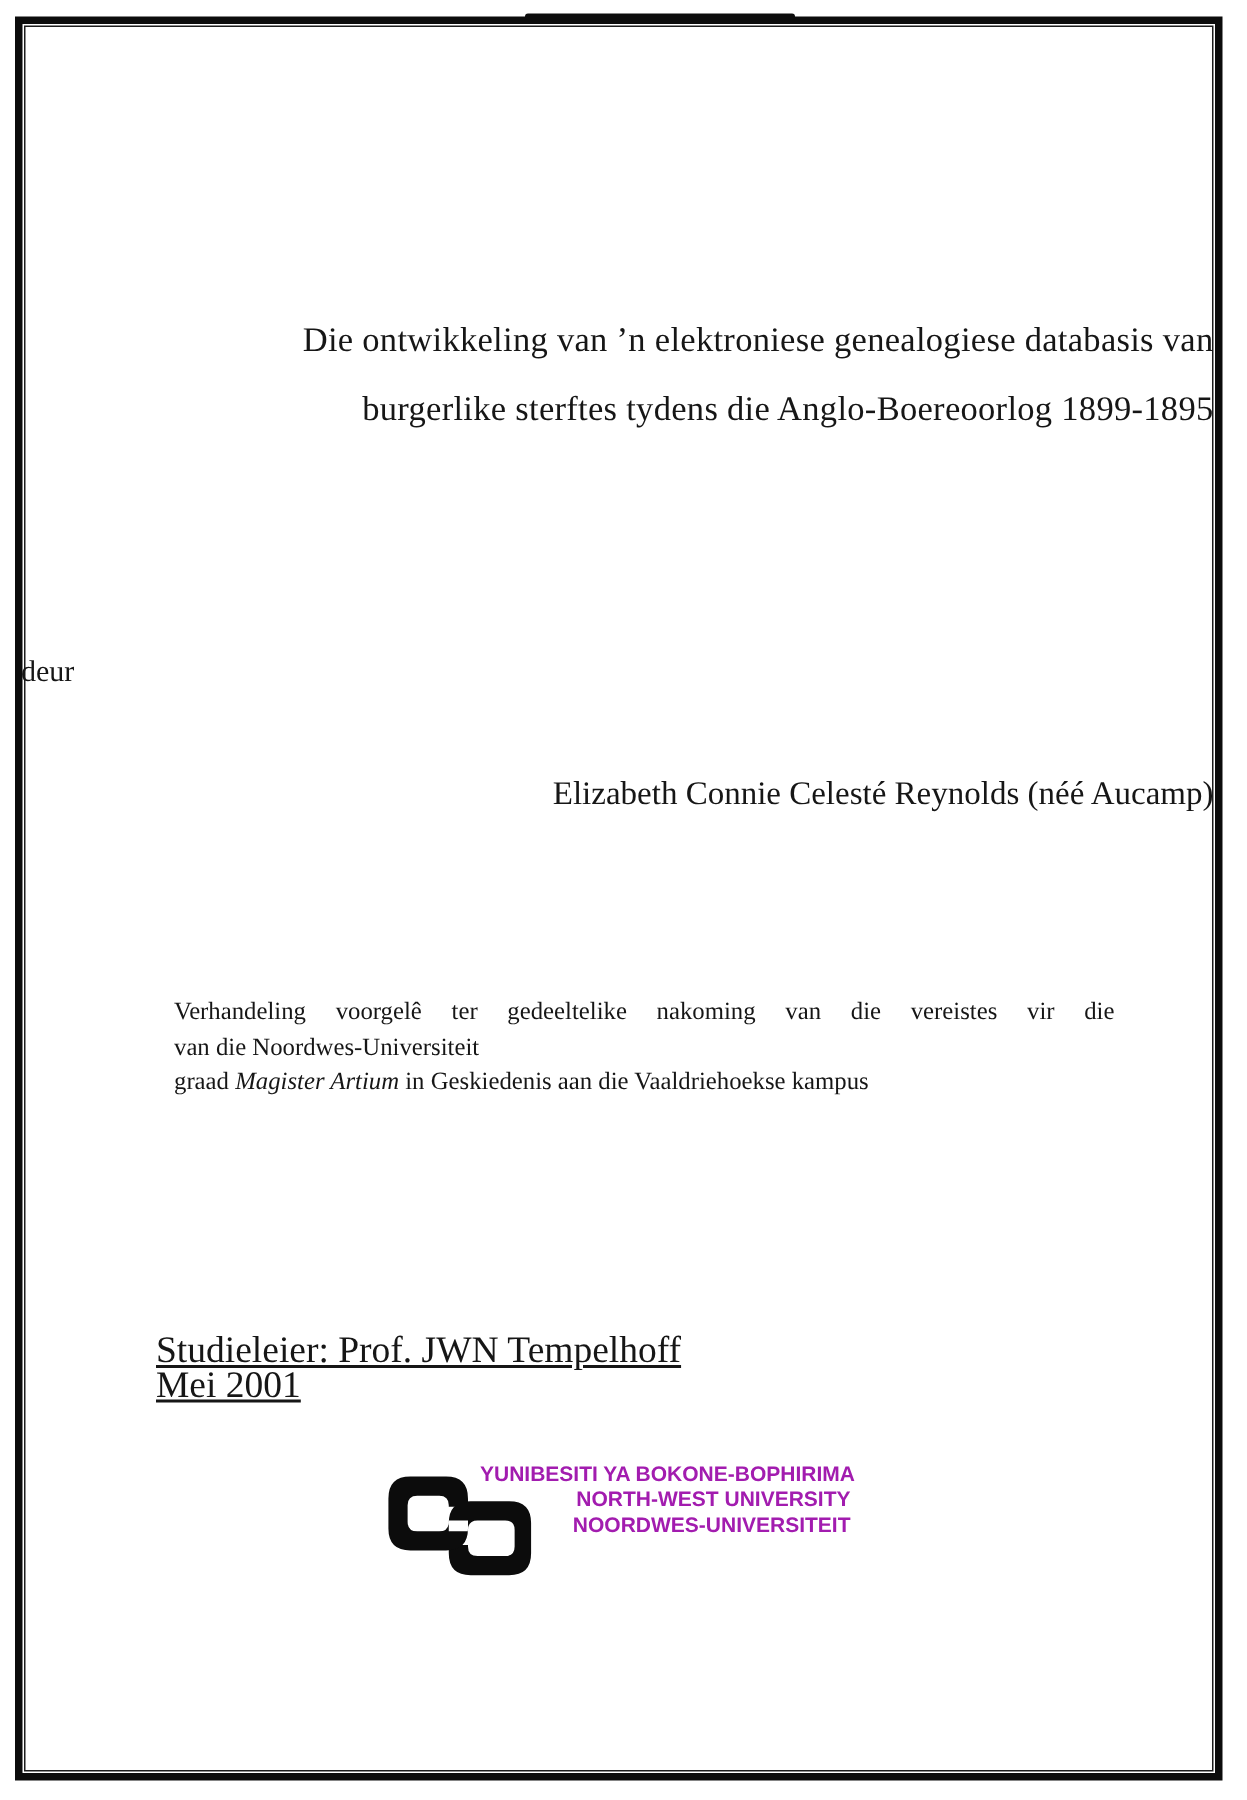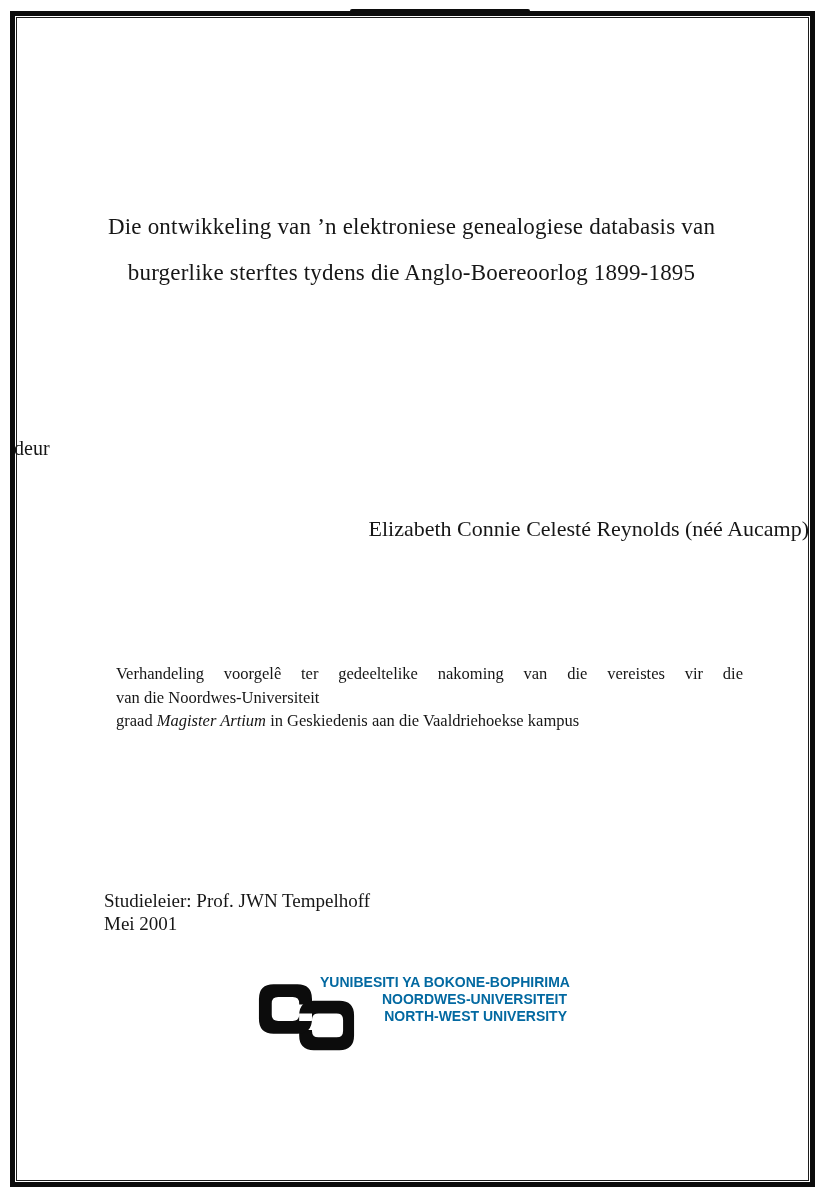--- a/index.html
+++ b/index.html
@@ -31,21 +31,21 @@
   .smudge-top {
     position: absolute;
     left: 350px; top: 9px; width: 180px; height: 4px;
     background: #0c0c0c;
     border-radius: 2px;
   }
 
   .title-block {
     position: absolute;
     left: 14px; right: 22px; top: 204px;
-    text-align: center;
+    text-align: right;
     font-size: 23px;
     line-height: 46px;
     letter-spacing: 0.2px;
   }
 
   .byline {
     position: absolute;
     left: 14px; right: 22px; top: 436px;
     text-align: left;
     font-size: 20px;
@@ -70,43 +70,44 @@
     text-align: justify;
     text-align-last: justify;
   }
   .statement .italic {
     font-style: italic;
   }
 
   .supervisor-block {
     position: absolute;
     left: 104px; top: 889px;
-    font-size: 19px;
+    font-size: 25px;
     line-height: 23px;
+    text-decoration: underline;
   }
 
   .logo {
     position: absolute;
     left: 0; top: 0;
   }
   .logo-mark {
     position: absolute;
     left: 257px; top: 977px;
     width: 99px; height: 75px;
   }
   .logo-text {
     position: absolute;
     left: 320px; top: 974px;
     width: 247px;
     text-align: right;
     font-family: "Liberation Sans", "DejaVu Sans", sans-serif;
     font-size: 14px;
     font-weight: bold;
     line-height: 17.2px;
-    color: #0369a1;
+    color: #a21caf;
     white-space: nowrap;
   }
 </style>
 </head>
 <body>
 
 <div>
 
   <div class="frame-outer">
     <div class="frame-inner"></div>
@@ -141,18 +142,18 @@
         M67,40 H87 Q94,40 94,47 V59 Q94,66 87,66 H67 Q60,66 60,59 V47 Q60,40 67,40 Z
         M46,40 H60 V58 H46 Z"></path>
 
       <path fill="#0c0c0c" fill-rule="evenodd" d="
         M18,8 H44 Q60,8 60,24 V46 Q60,62 44,62 H18 Q2,62 2,46 V24 Q2,8 18,8 Z
         M23,22 H39 Q46,22 46,29 V41 Q46,48 39,48 H23 Q16,48 16,41 V29 Q16,22 23,22 Z
         M46,30 H60 V48 H46 Z"></path>
     </svg>
     <div class="logo-text">
       <div>YUNIBESITI YA BOKONE-BOPHIRIMA</div>
+      <div>NORTH-WEST UNIVERSITY</div>
       <div>NOORDWES-UNIVERSITEIT</div>
-      <div>NORTH-WEST UNIVERSITY</div>
     </div>
   </div>
 
 </div>
 
 </body></html>

